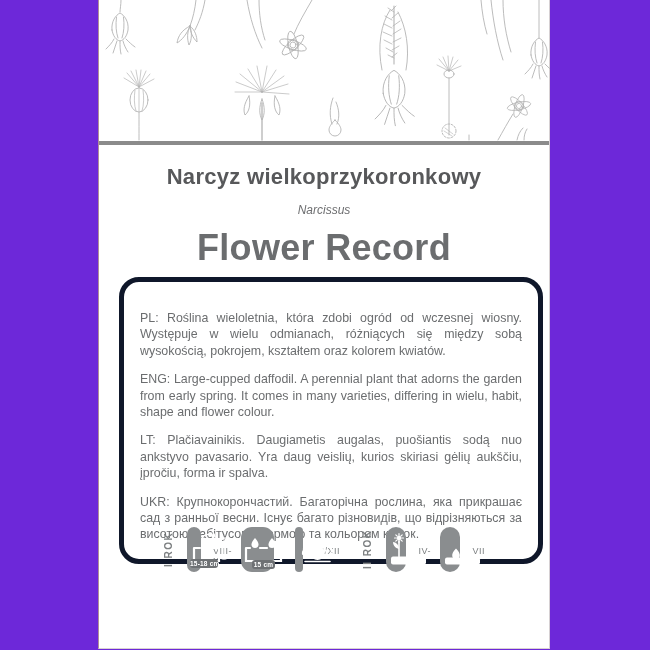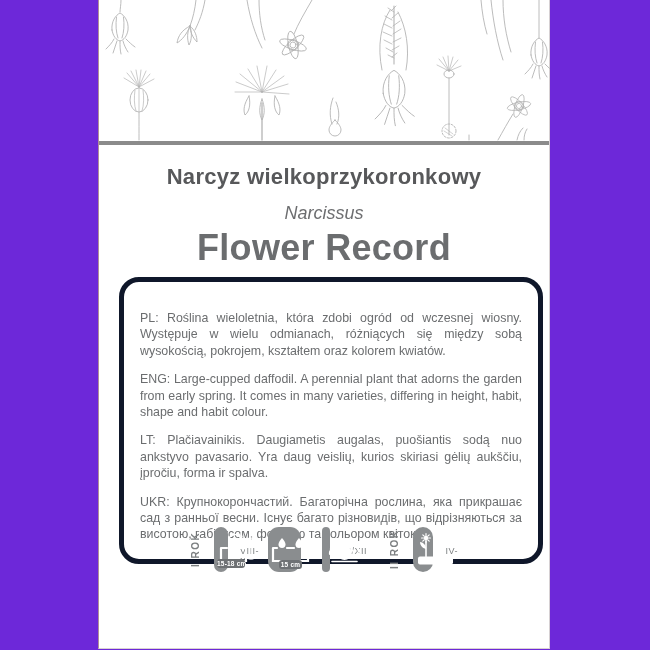--- a/index.html
+++ b/index.html
@@ -10,21 +10,21 @@
     position:absolute; left:98px; top:0; width:452px; height:649px; background:#fff;
     border-left:1px solid #b08e98; border-right:1px solid #d6d0d2; border-bottom:1px solid #d9d1d3;
   }
 
   .illus { position:absolute; left:0; top:0; width:451px; height:141px; }
   .divider { position:absolute; left:0; top:141px; width:100%; height:4px; background:#8b8b8b; }
 
   .title   { position:absolute; left:0; right:0; top:164px; text-align:center;
              font-size:22px; font-weight:700; color:#57585a; letter-spacing:.3px; }
   .latin   { position:absolute; left:0; right:0; top:203px; text-align:center;
-             font-size:18px; font-style:italic; color:#6d6e70; }
+             font-size:12px; font-style:italic; color:#6d6e70; }
   .variety { position:absolute; left:0; right:0; top:227px; text-align:center;
              font-size:36px; font-weight:700; color:#6b6d6f; letter-spacing:.3px; }
 
   .desc-box {
     position:absolute; left:20px; right:6px; top:277px;
     border:5px solid #0f172a; border-radius:20px; padding:28px 16px 4px;
   }
   .desc-box p {
     font-size:12.4px; line-height:16.4px; color:#6b6d6f; text-align:justify;
     margin:0 0 12px;
@@ -122,21 +122,21 @@
       </g>
     </svg>
     <div class="divider"></div>
 
     <div class="title">Narcyz wielkoprzykoronkowy</div>
     <div class="latin">Narcissus</div>
     <div class="variety">Flower Record</div>
 
     <div class="desc-box">
       <p>PL: Roślina wieloletnia, która zdobi ogród od wczesnej wiosny. Występuje w wielu odmianach, różniących się między sobą wysokością, pokrojem, kształtem oraz kolorem kwiatów.</p>
-      <p>ENG: Large-cupped daffodil. A perennial plant that adorns the garden from early spring. It comes in many varieties, differing in height, habit, shape and habit colour.</p>
+      <p>ENG: Large-cupped daffodil. A perennial plant that adorns the garden from early spring. It comes in many varieties, differing in wielu, habit, shape and flower colour.</p>
       <p>LT: Plačiavainikis. Daugiametis augalas, puošiantis sodą nuo ankstyvo pavasario. Yra daug veislių, kurios skiriasi gėlių aukščiu, įpročiu, forma ir spalva.</p>
       <p>UKR: Крупнокорончастий. Багаторічна рослина, яка прикрашає сад з ранньої весни. Існує багато різновидів, що відрізняються за висотою, габітусом, формою та кольором квіток.</p>
     </div>
 
     <div class="timeline">
       <div class="group">
         <div class="year">I ROK</div>
 
         <div class="icon-col">
           <div class="tile">
@@ -188,17 +188,29 @@
               <circle cx="13" cy="11" r="2.2" fill="#fff" stroke="none"></circle>
               <path d="M13,6.5 v2 M13,13.5 v2 M8.5,11 h2 M15.5,11 h2 M9.8,7.8 l1.4,1.4 M14.8,12.8 l1.4,1.4 M16.2,7.8 l-1.4,1.4 M11.2,12.8 l-1.4,1.4" stroke-width="1.2"></path>
               <path d="M24,10.5 V28" stroke-width="1"></path>
               <path d="M24,8.5 l-2,3 h4 z M24,30 l-2,-3 h4 z" fill="#fff" stroke="none"></path>
               <text transform="translate(30.5,27) rotate(-90)" font-size="4.2" fill="#fff" stroke="none" font-family="Liberation Sans, sans-serif">40-50 cm</text>
             </svg>
           </div>
           <div class="caption">IV-V</div>
         </div>
 
+        <div class="icon-col">
+          <div class="tile">
+            <svg viewBox="0 0 45 45" width="45" height="45" fill="none" stroke="#fff" stroke-linecap="round">
+              <rect x="5" y="30.5" width="35" height="7" rx="2" fill="#fff" stroke="none"></rect>
+              <path d="M16,21.5 c-2.8,3 -3.8,5 -3.8,6.8 a3.8,3.8 0 0 0 7.6,0 c0,-1.8 -1,-3.8 -3.8,-6.8 z" fill="#fff" stroke="none"></path>
+              <path d="M33,8 l-6.5,11.5" stroke-width="1.6"></path>
+              <path d="M30.5,5.5 l5,3.5" stroke-width="1.6"></path>
+              <path d="M26.5,19.5 c3,1 4.3,4 3.3,7.2 c-3.2,1 -6.3,-1 -6.3,-4.2 c0,-1.8 1.2,-3 3,-3 z" fill="#fff" stroke="none"></path>
+            </svg>
+          </div>
+          <div class="caption">VII</div>
+        </div>
       </div>
     </div>
 
   </div>
 </div>
 
 </body></html>

